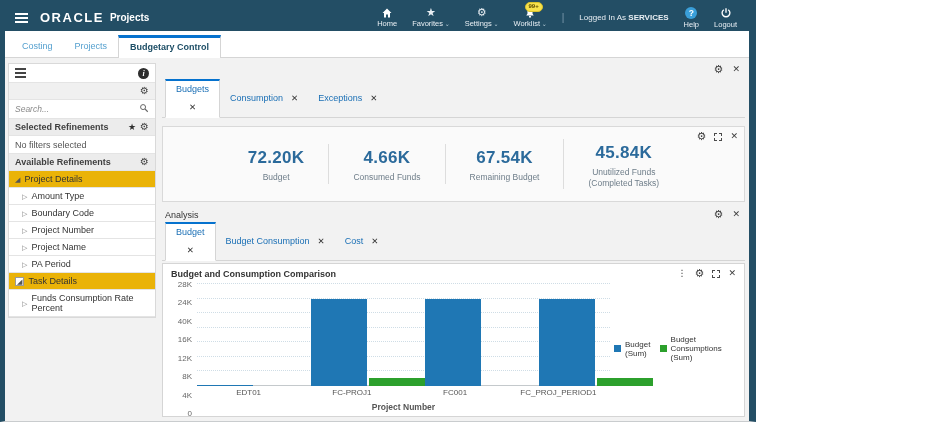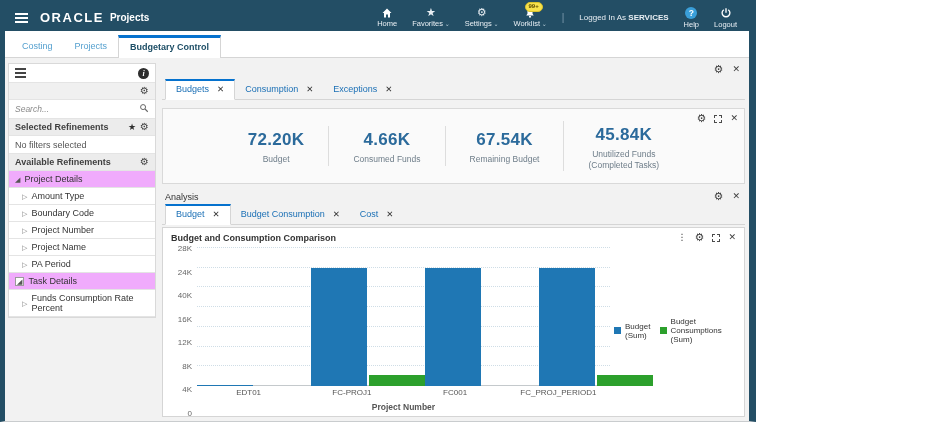--- a/index.html
+++ b/index.html
@@ -39,37 +39,37 @@
   .sb-hamburger { display:inline-flex; flex-direction:column; gap:2px; cursor:pointer; }
   .sb-hamburger i { display:block; width:11px; height:2px; background:#444; }
   .info-icon { width:11px; height:11px; border-radius:50%; background:#2e2e2e; color:#fff; font-size:8px; font-style:italic; font-weight:bold; display:flex; align-items:center; justify-content:center; font-family:"Liberation Serif","DejaVu Serif",serif; }
   .sb-gear-row { background:#f0f0f0; min-height:14px; }
   .gear { font-size:10px; color:#444; line-height:1; cursor:pointer; }
   .sb-search { border:none; outline:none; background:transparent; flex:1; font-size:8.5px; font-family:inherit; color:#333; padding:0; }
   .sb-search::placeholder { color:#8a8a8a; font-style:italic; }
   .sb-hdr { background:#ececec; font-weight:bold; color:#3f3f3f; }
   .star { font-size:9px; color:#2e2e2e; cursor:pointer; }
   .sb-empty { color:#555; min-height:18px; }
-  .sb-group { background:#f0abfc; }
+  .sb-group { background:#eab308; }
   .tri-open { font-size:7px; color:#555; line-height:1; }
   .tri-open.boxed { border:1px solid #9a9a9a; padding:0 1px; background:#fff; }
   .tri-closed { font-size:7px; color:#777; line-height:1; }
   .sb-item { padding-left:13px; }
 
   
   .main { flex:1; min-width:0; display:flex; flex-direction:column; }
   .icons-row { display:flex; justify-content:flex-end; align-items:center; gap:9px; padding:1px 5px 4px; }
   .gear-dark { font-size:11px; color:#3e3e3e; line-height:1; cursor:pointer; }
   .x-icon { font-size:9px; font-weight:bold; color:#3e3e3e; line-height:1; cursor:pointer; }
   .dots-icon { font-size:9px; color:#3e3e3e; line-height:1; cursor:pointer; }
   .expand-icon { width:8px; height:8px; border:1px dashed #4a4a4a; display:inline-block; cursor:pointer; }
 
   .tabs-row { display:flex; border-bottom:1px solid #d5d5d5; padding-left:3px; }
   .sub-tab { display:flex; align-items:center; gap:8px; font-size:9px; color:#1a6fb5; padding:5px 10px; cursor:pointer; }
-  .sub-tab.active { background:#fff; border:1px solid #d5d5d5; border-bottom:1px solid #fff; border-top:2px solid #0572ce; margin-bottom:-1px; padding-top:3px; }
+  .sub-tab.active { background:#fff; border:1px solid #d5d5d5; border-bottom:1px solid #fff; border-top:2px solid #0572ce; margin-bottom:-1px; padding-top:3px;flex-direction:column; }
   .tab-close { color:#333; font-size:8.5px; font-weight:bold; }
 
   
   .kpi-panel { position:relative; border:1px solid #d9d9d9; background:#fafafa; margin-top:8px; height:76px; flex:0 0 auto; }
   .kpi-icons { position:absolute; top:4px; right:6px; display:flex; align-items:center; gap:8px; }
   .kpi-row { height:100%; display:flex; justify-content:center; align-items:center; }
   .kpi { text-align:center; padding:4px 24px 0; }
   .kpi + .kpi { border-left:1px solid #ddd; }
   .kpi-value { font-size:17px; font-weight:bold; color:#2b6a9b; letter-spacing:0.3px; }
   .kpi-label { font-size:8.5px; color:#6e7d89; margin-top:4px; line-height:1.3; }

